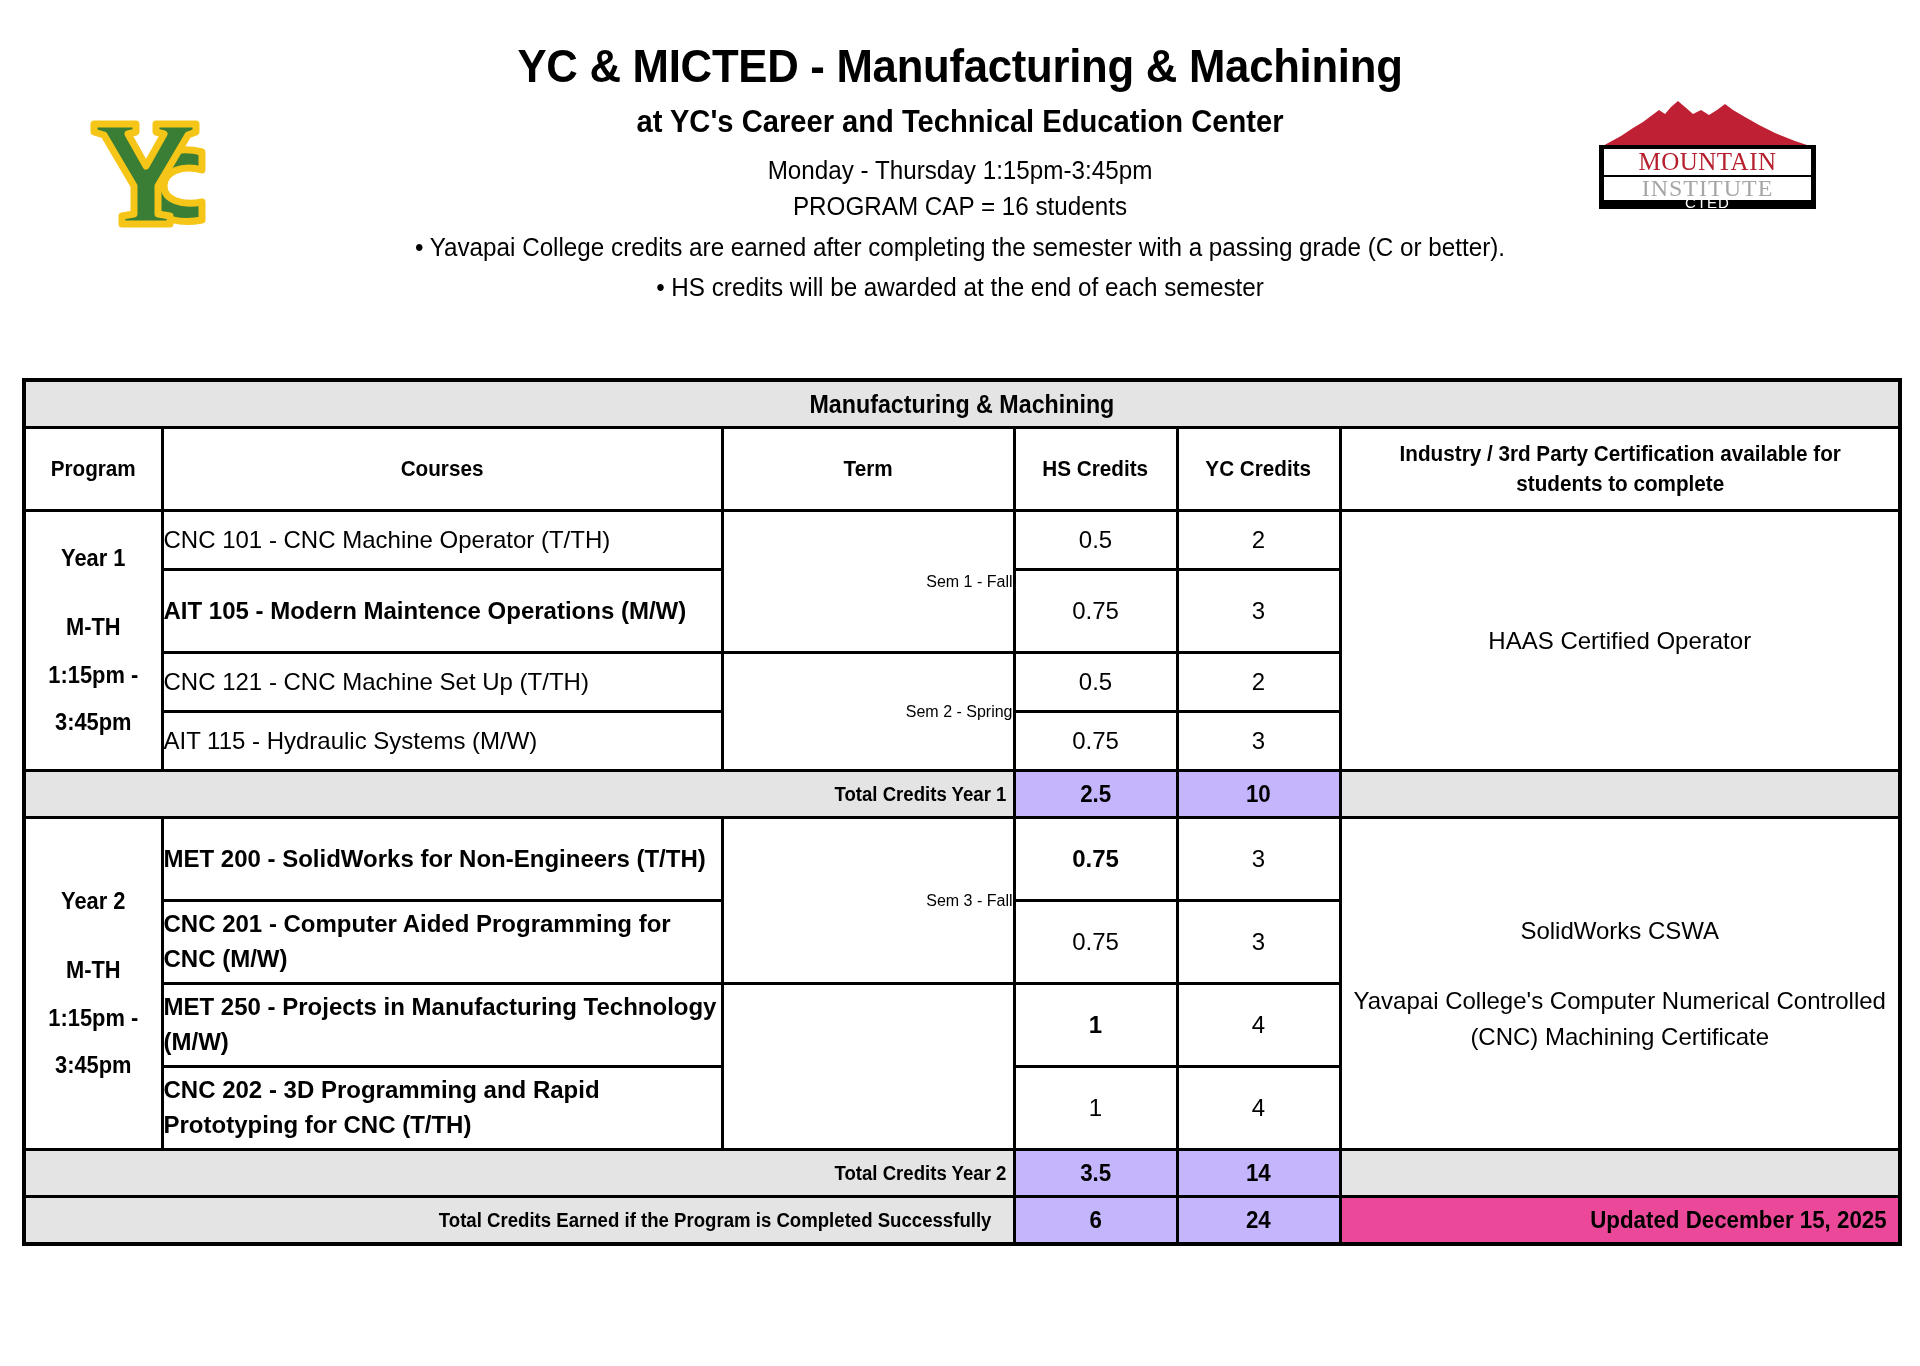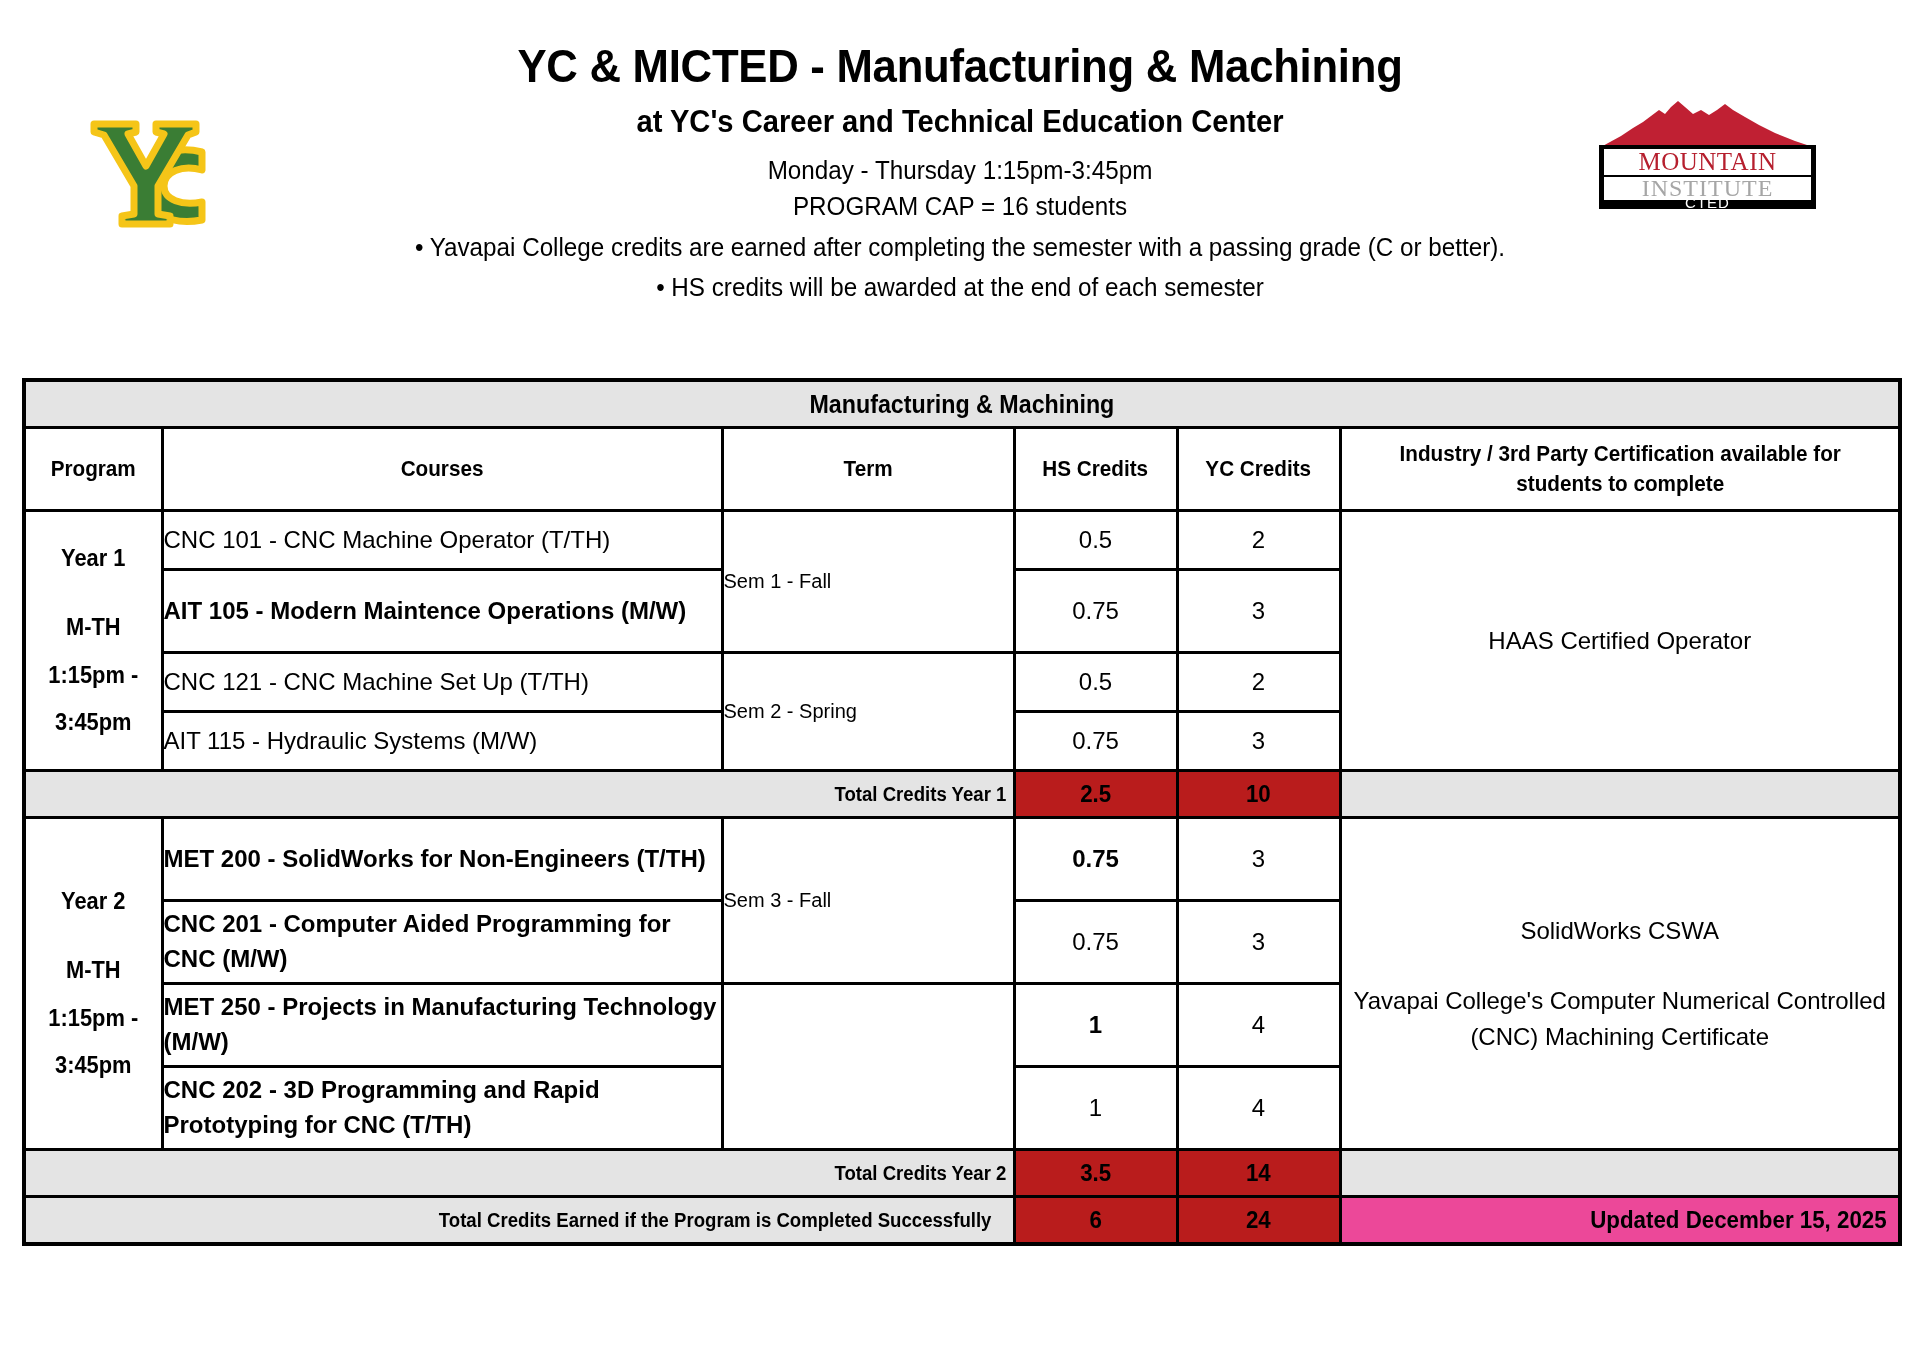--- a/index.html
+++ b/index.html
@@ -125,22 +125,22 @@
   .prog-cell .pc-line { display: block; transform: scaleX(0.95); }
   .prog-cell .pc-gap { display: block; height: 22px; }
 
   .course-cell {
     text-align: left;
     font-size: 24px;
     line-height: 1.45;
     padding: 6px 2px 6px 6px;
   }
   .term-cell {
-    text-align: left;
-    font-size: 20px;
+    text-align: right;
+    font-size: 16px;
   }
   .num-cell {
     text-align: center;
     font-size: 24px;
   }
   .cert-cell {
     text-align: center;
     font-size: 24px;
     line-height: 1.5;
     padding: 6px 12px;
@@ -150,21 +150,21 @@
   .total-label {
     background: #e4e4e4;
     text-align: right;
     font-weight: bold;
     font-size: 20px;
     padding: 6px 4px 6px 0;
     height: 44px;
   }
   .total-label span { display: inline-block; transform: scaleX(0.93); }
   .total-num {
-    background: #b91c1c;
+    background: #c4b5fd;
     text-align: center;
     font-weight: bold;
     font-size: 24px;
   }
   .total-num span { display: inline-block; transform: scaleX(0.93); }
   .total-blank {
     background: #e4e4e4;
   }
   .updated-cell {
     background: #ec4899;

